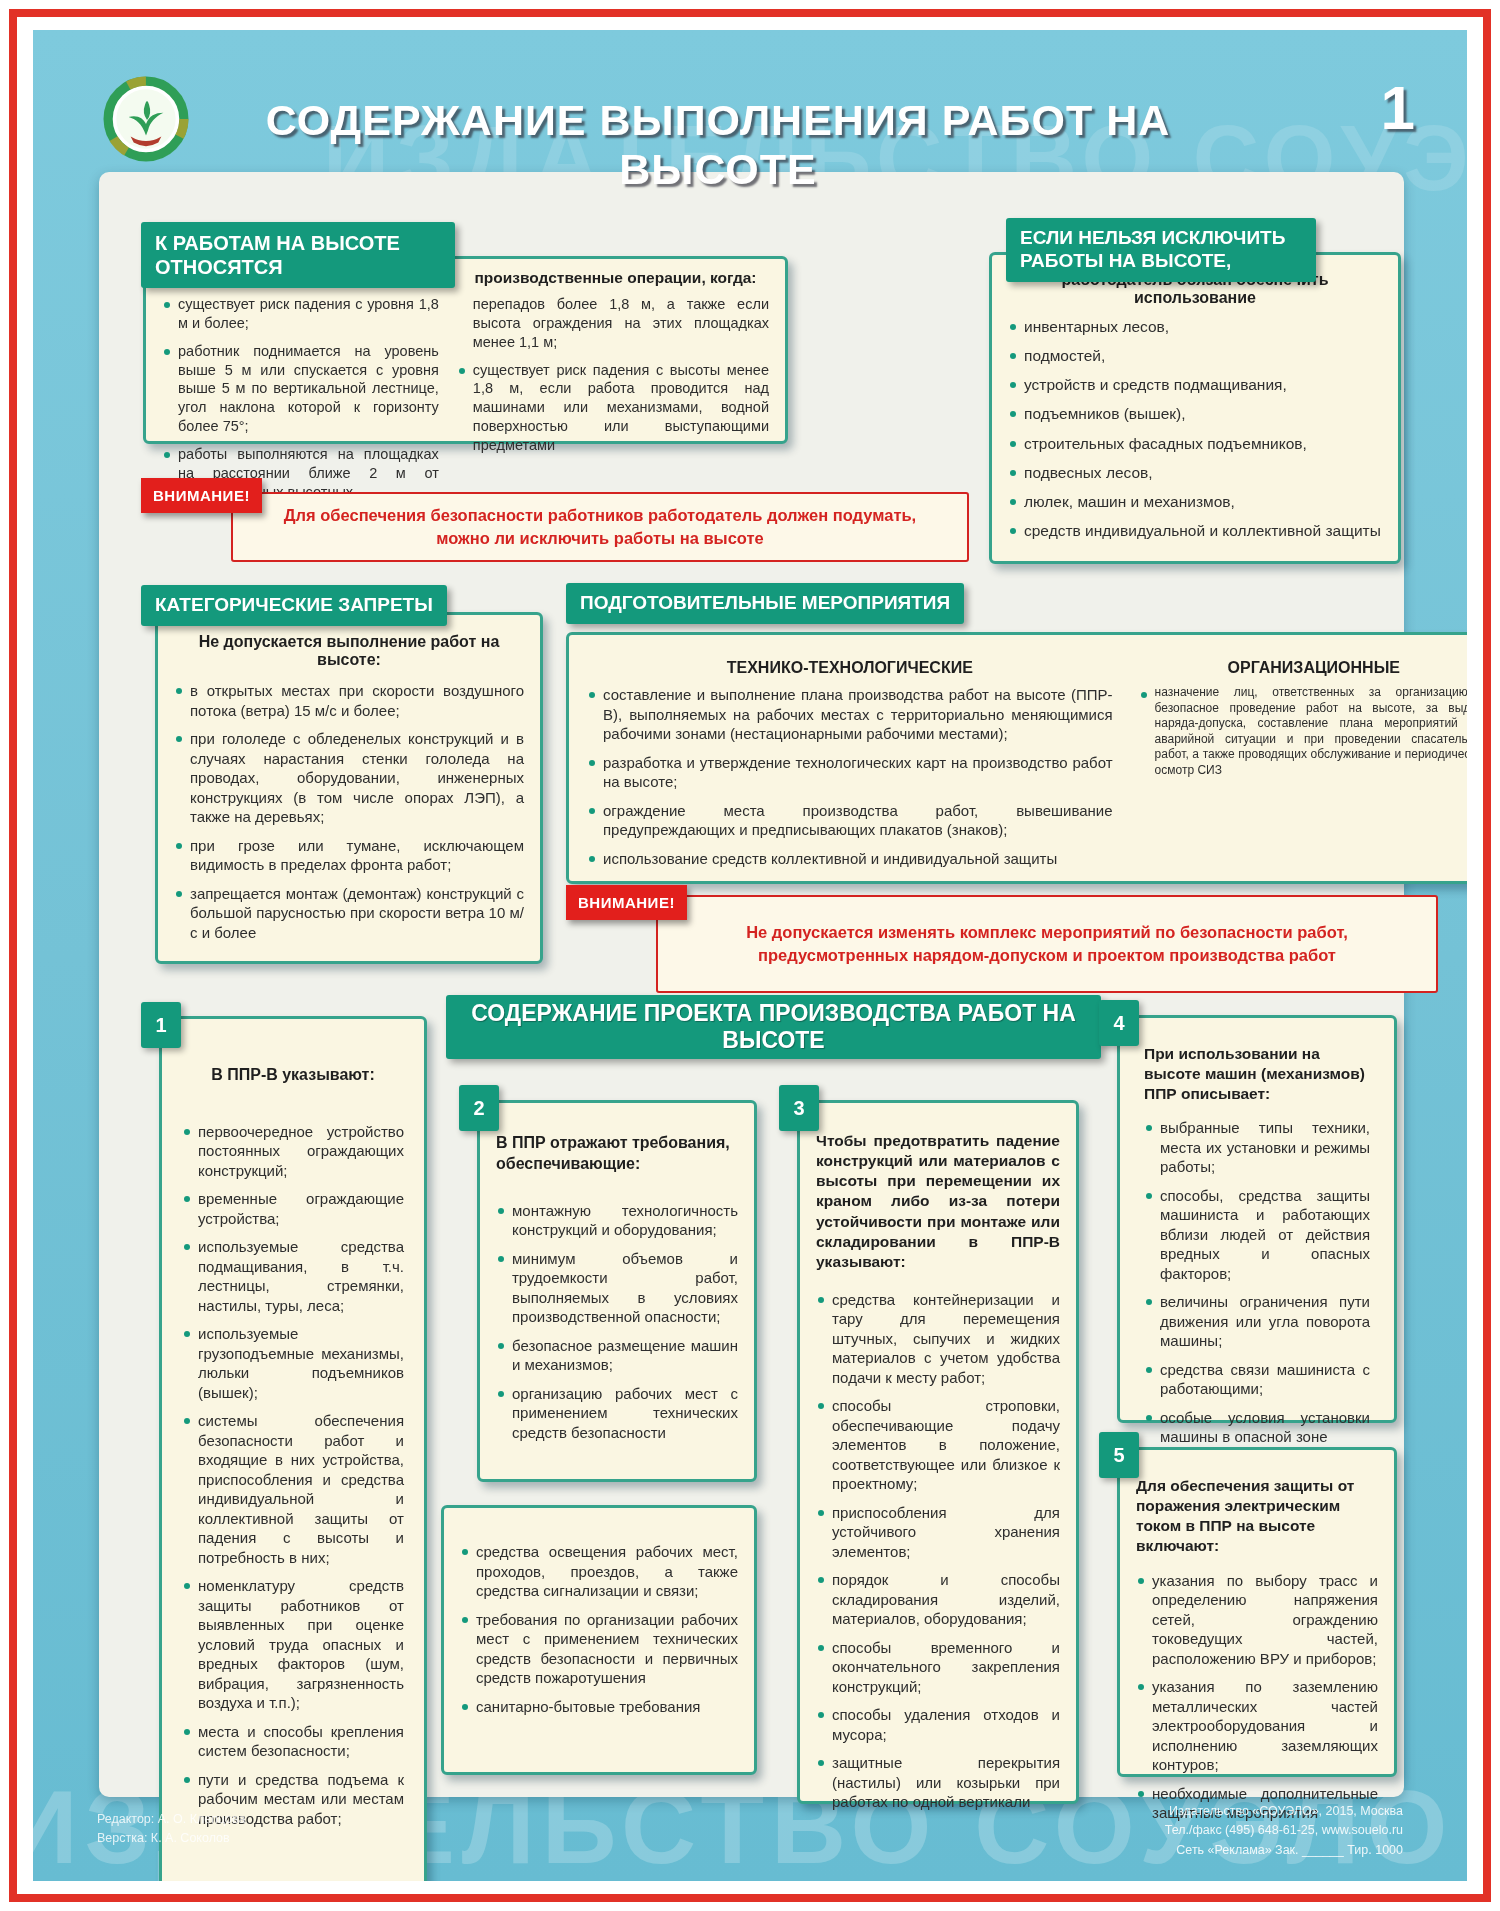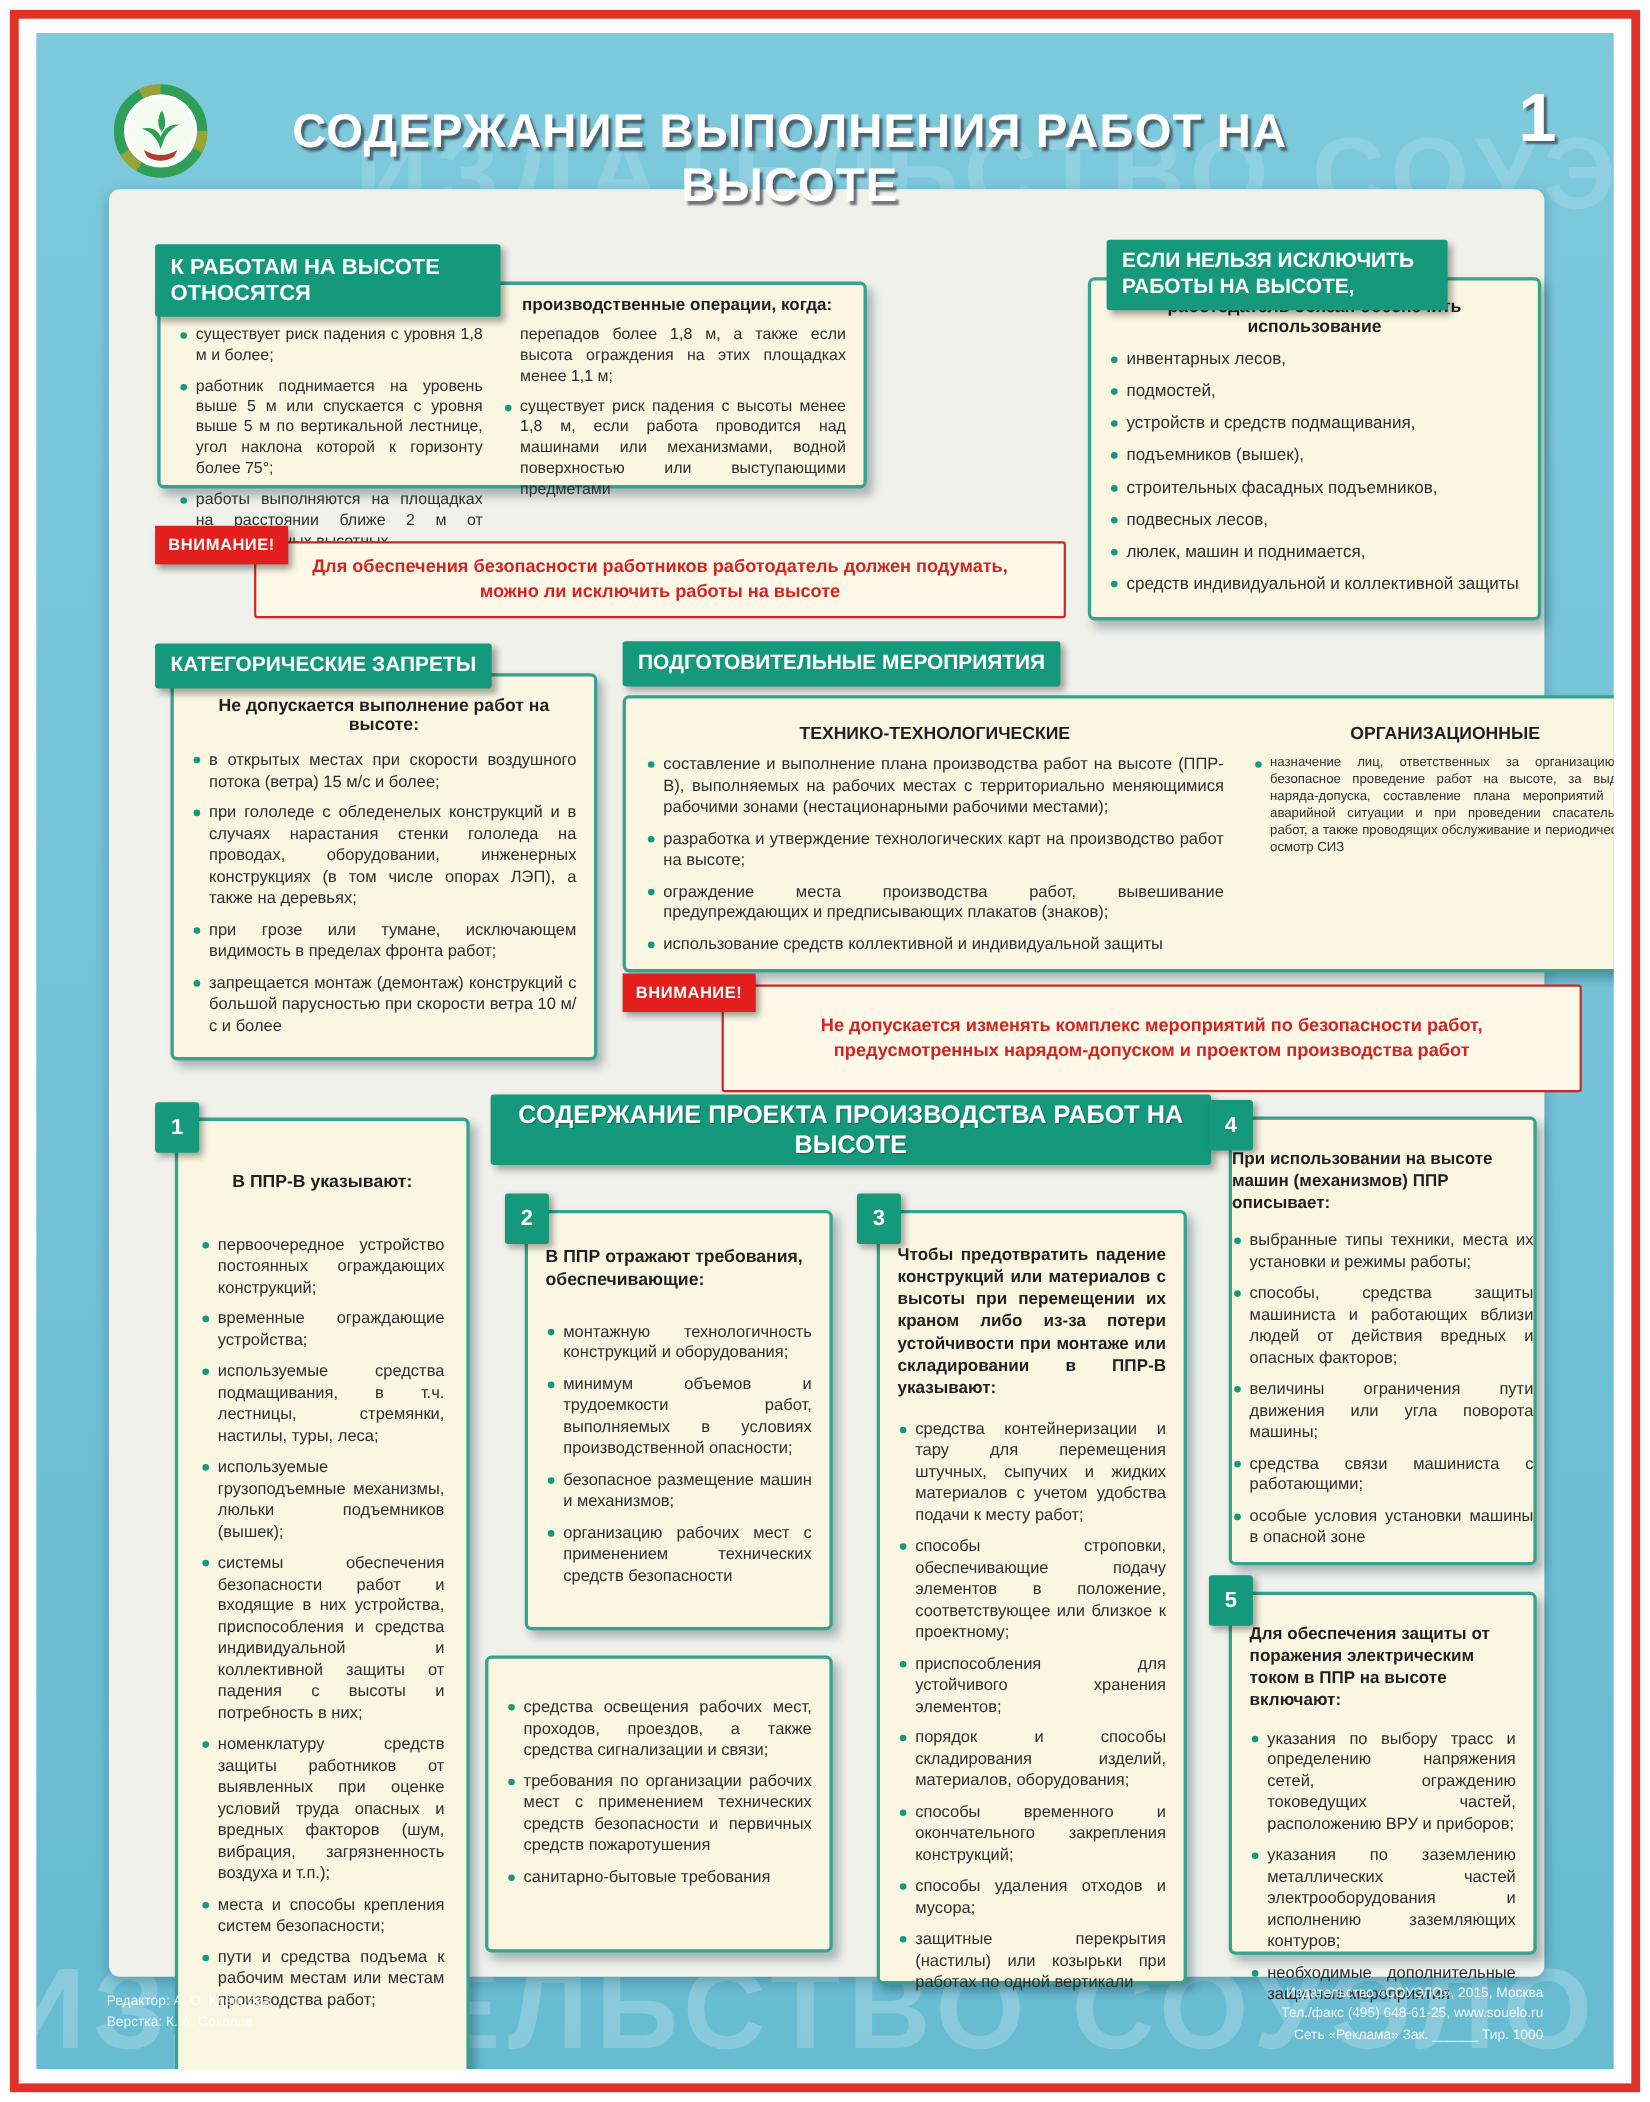--- a/index.html
+++ b/index.html
@@ -85,21 +85,21 @@
   .box1 { left:126px; top:986px;  width:268px; height:972px; padding:16px 20px; font-size:15px; }
   .box1 .btitle { text-align:center; font-size:16px; margin:30px 0 36px; }
   .box1 li { margin-bottom:10px; }
   .box2 { left:444px; top:1070px; width:280px; height:382px; padding:14px 16px; font-size:15px; }
   .box2 .btitle { font-size:16px; margin:16px 0 26px; }
   .box2 li { margin-bottom:14px; }
   .box2b { left:408px; top:1475px; width:316px; height:270px; padding:34px 16px 14px; font-size:15px; }
   .box2b li { margin-bottom:13px; }
   .box3 { left:764px; top:1070px; width:282px; height:704px; padding:14px 16px; font-size:15px; }
   .box3 .btitle { font-size:15.5px; text-align:justify; margin:14px 0 18px; }
-  .box4 { left:1084px; top:985px;  width:280px; height:408px; padding:14px 0; font-size:15px; }
+  .box4 { left:1084px; top:985px;  width:280px; height:408px; padding:14px 24px; font-size:15px; }
   .box4 .btitle { font-size:15.5px; margin:12px 0 14px; }
   .box5 { left:1084px; top:1417px; width:280px; height:330px; padding:14px 16px; font-size:15px; }
   .box5 .btitle { font-size:15.5px; margin:12px 0 14px; }
 
   .footer-left  { position:absolute; left:64px;  top:1780px; color:rgba(255,255,255,.82); font-size:12.5px;
                   line-height:1.55; z-index:3; }
   .footer-right { position:absolute; right:64px; top:1772px; color:rgba(255,255,255,.88); font-size:12.5px;
                   line-height:1.55; text-align:right; z-index:3; }
 </style>
 </head>
@@ -146,21 +146,21 @@
     <div class="tab tabB">ЕСЛИ НЕЛЬЗЯ ИСКЛЮЧИТЬ РАБОТЫ НА ВЫСОТЕ,</div>
     <div class="cbox boxB">
       <div class="intro">работодатель обязан обеспечить использование</div>
       <ul class="b">
           <li>инвентарных лесов,</li>
           <li>подмостей,</li>
           <li>устройств и средств подмащивания,</li>
           <li>подъемников (вышек),</li>
           <li>строительных фасадных подъемников,</li>
           <li>подвесных лесов,</li>
-          <li>люлек, машин и поднимается,</li>
+          <li>люлек, машин и механизмов,</li>
           <li>средств индивидуальной и коллективной защиты</li>
         </ul>
     </div>
 
     <div class="attn-label attn1-label">ВНИМАНИЕ!</div>
     <div class="attn-box attn1-box">
       <div class="attn-text">Для обеспечения безопасности работников работодатель должен подумать, можно ли исключить работы на высоте</div>
     </div>
 
     <div class="tab tabC">КАТЕГОРИЧЕСКИЕ ЗАПРЕТЫ</div>

